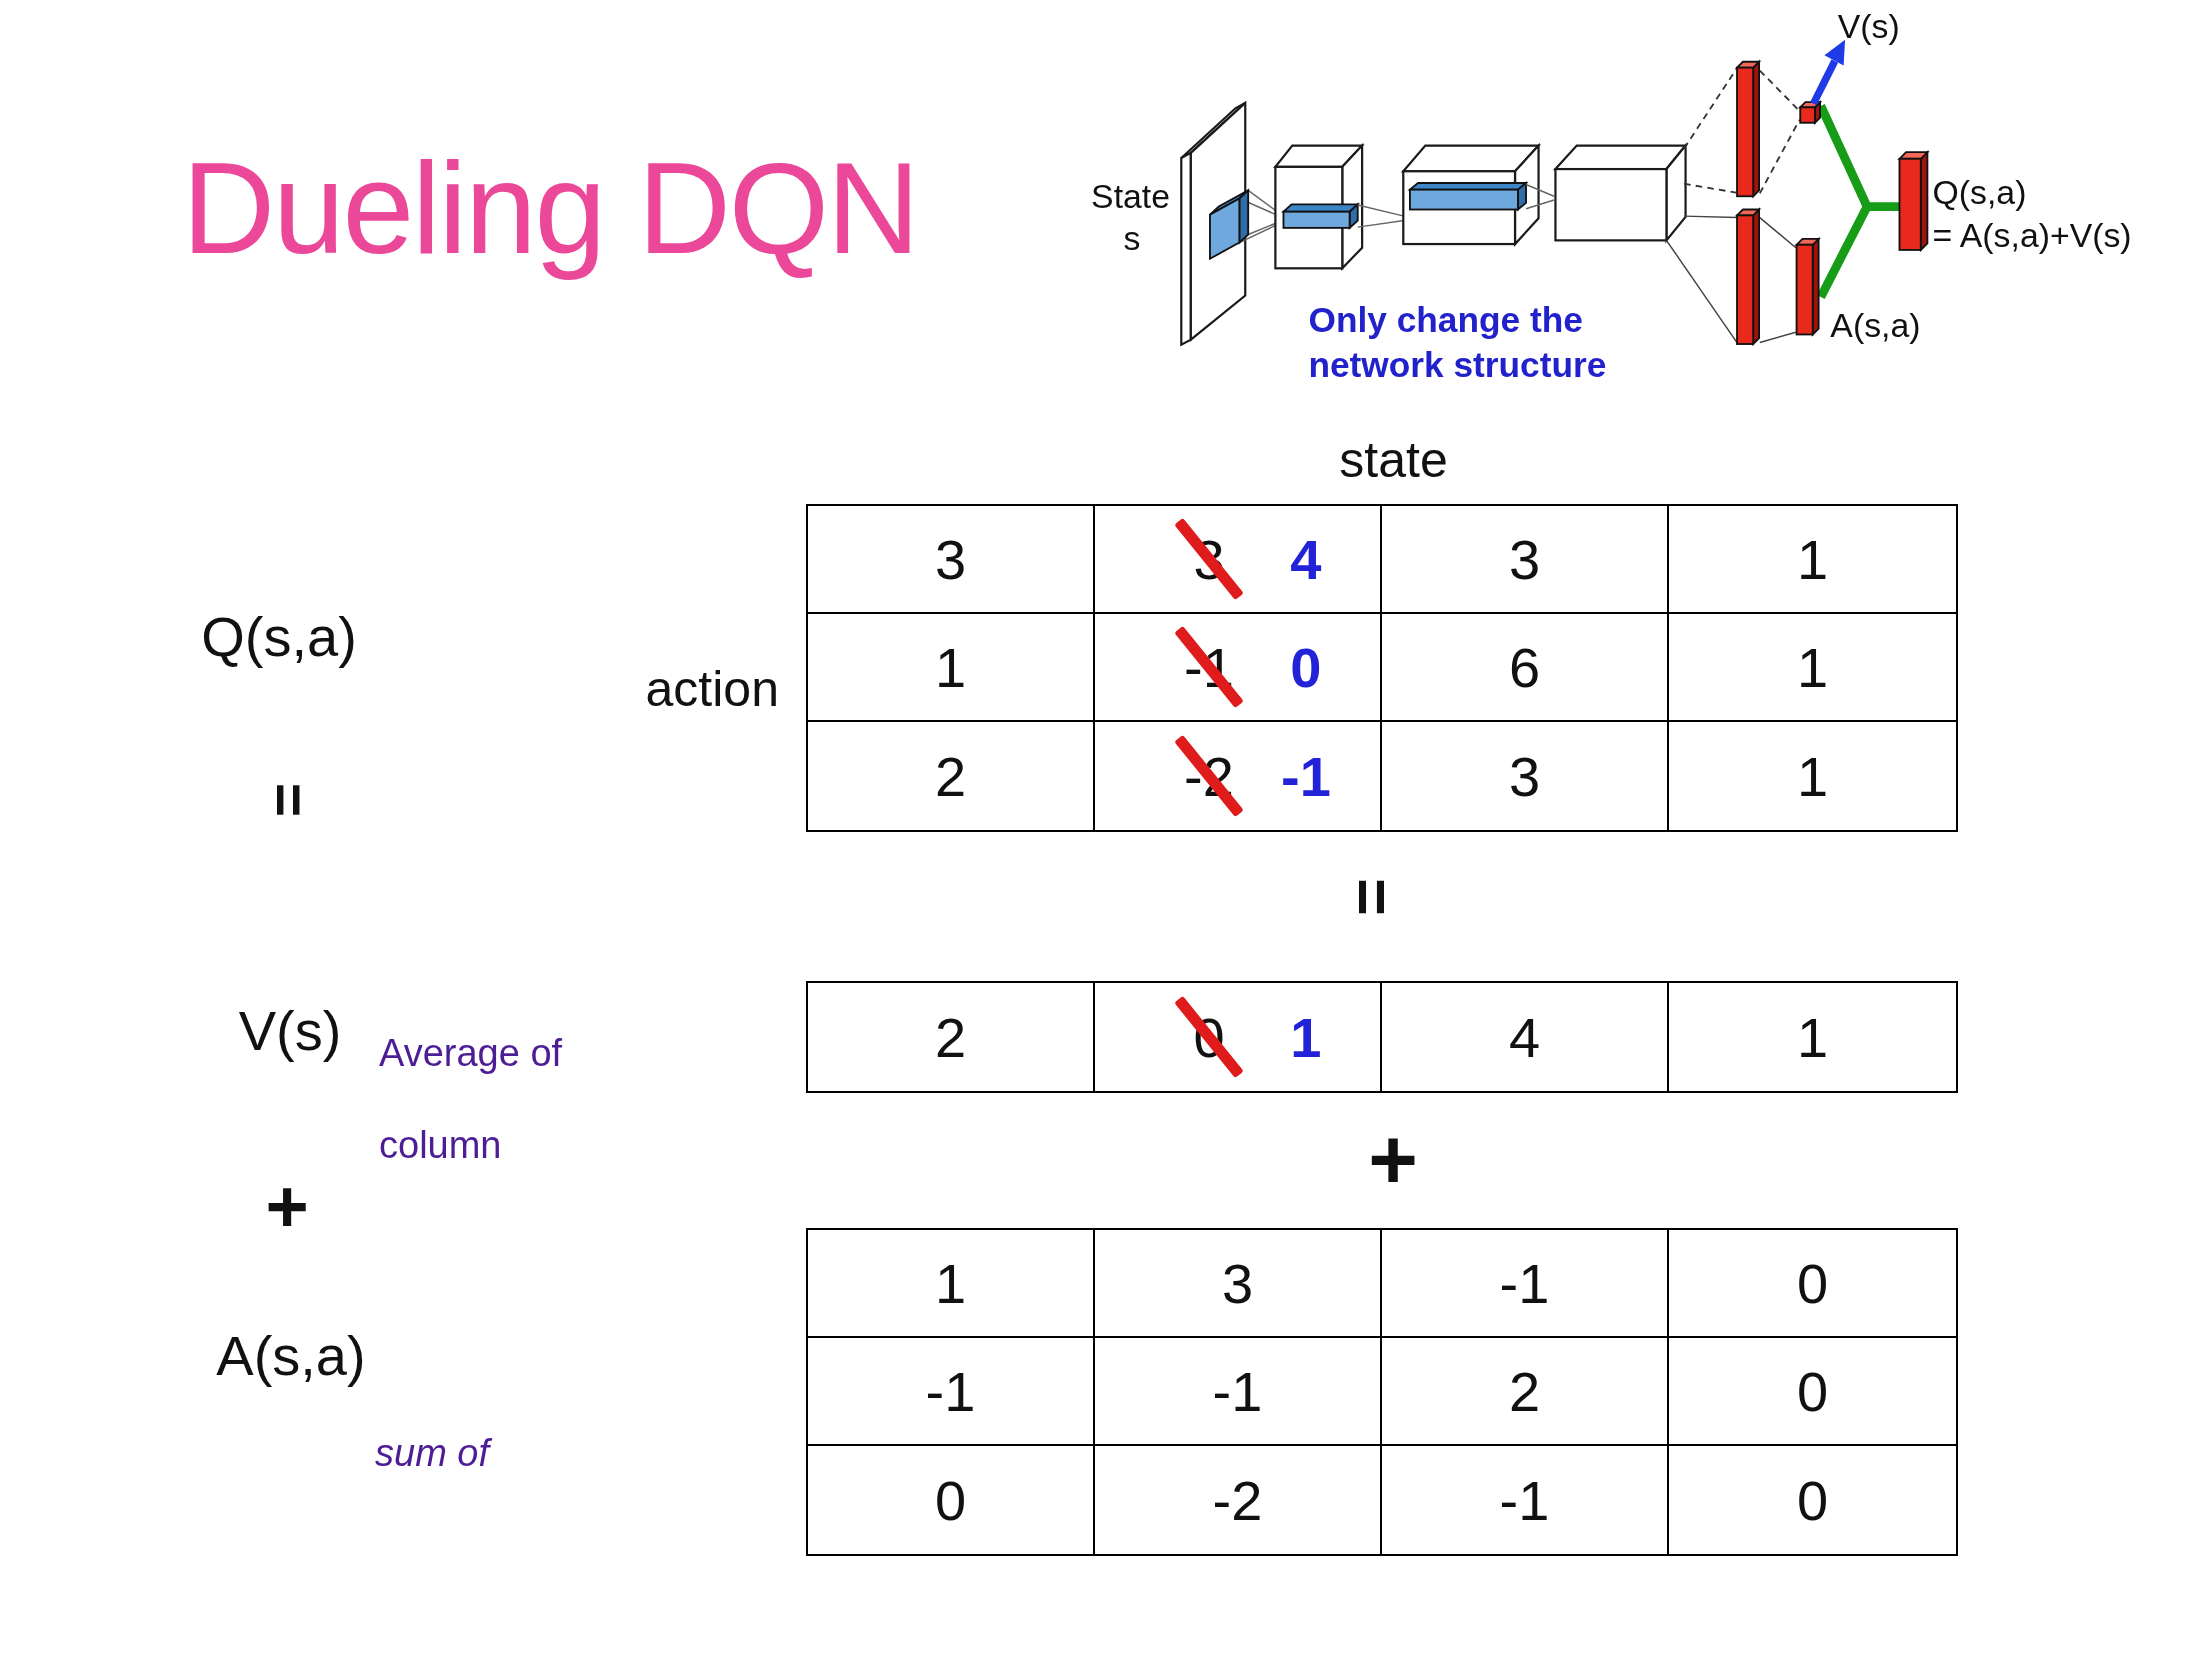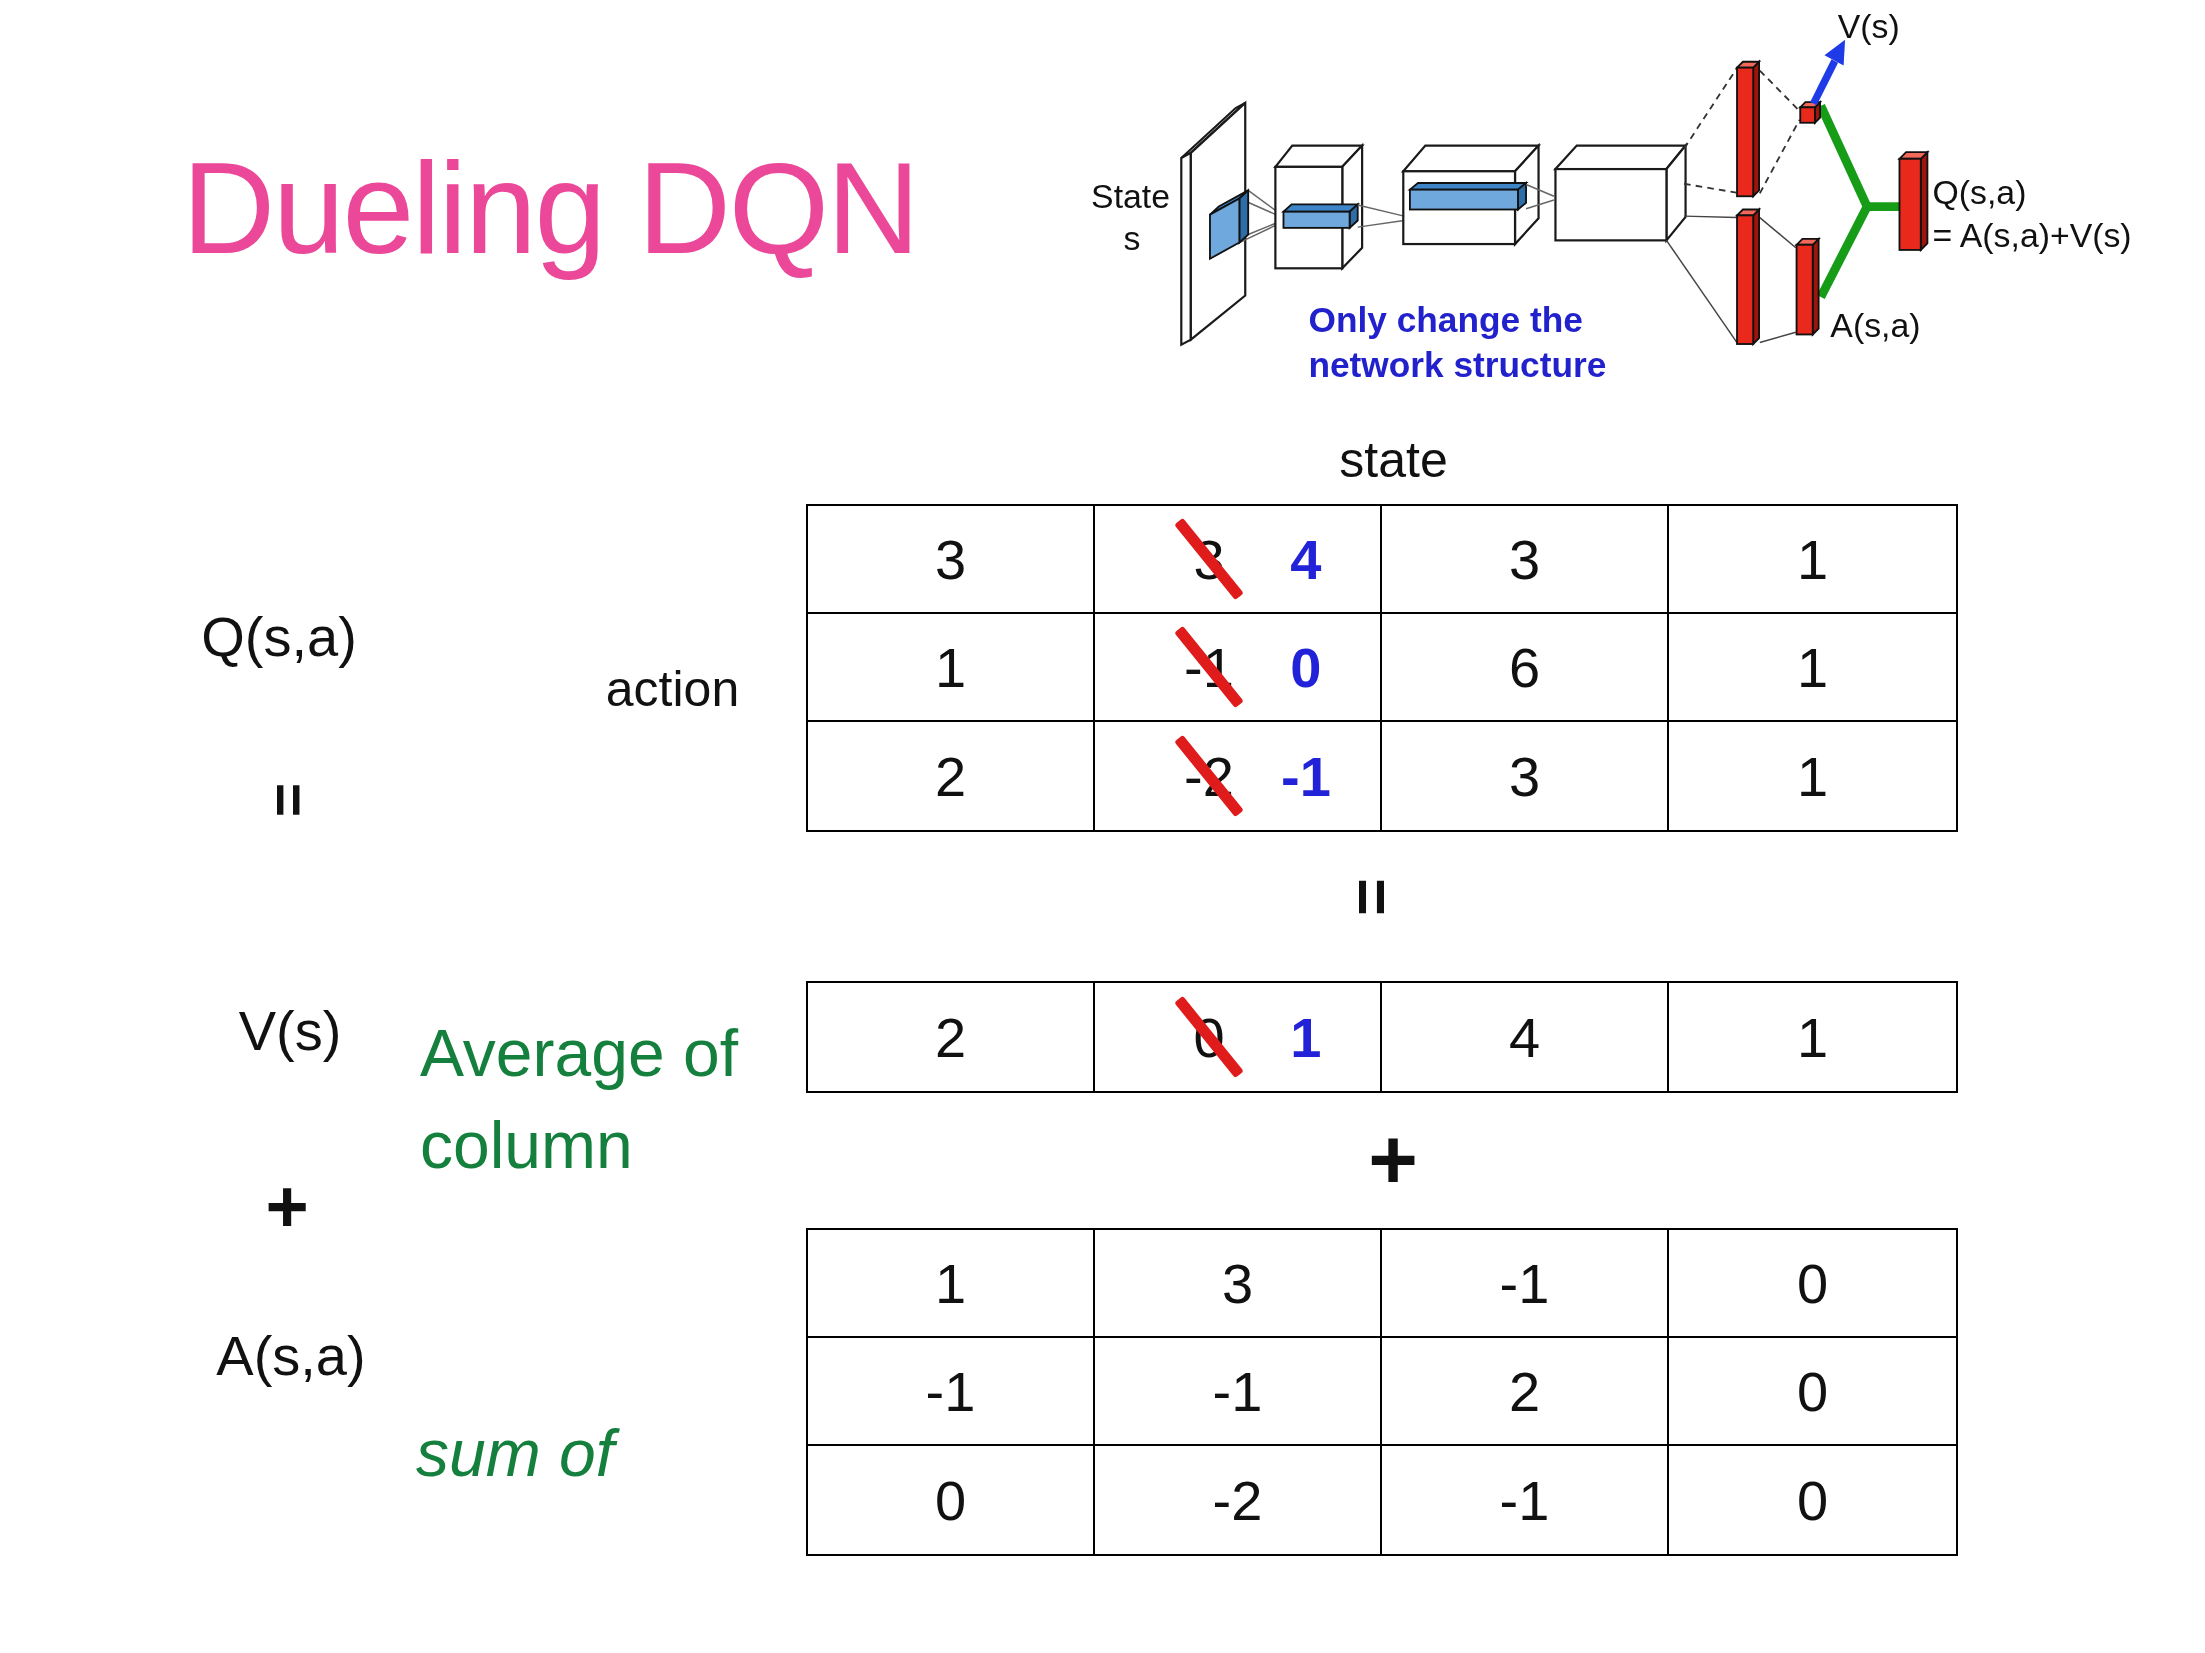--- a/index.html
+++ b/index.html
@@ -1,21 +1,21 @@
 <!DOCTYPE html>
 <html style="font-size:11.8px"><head>
 <meta charset="utf-8">
 <style>
   html,body{margin:0;padding:0;background:#fff;}
   .stage{position:relative;width:2205px;height:1654px;background:#ffffff;overflow:hidden;
          font-family:"Liberation Sans",sans-serif;color:#111;}
   .abs{position:absolute;}
   .title{left:182px;top:144px;font-size:129px;font-weight:300;letter-spacing:-2.2px;color:#ec4899;line-height:1;}
   .state-header{left:1250px;top:431px;width:287px;text-align:center;font-size:50px;}
-  .action-header{left:566px;top:660px;width:213px;text-align:center;font-size:50px;}
+  .action-header{left:566px;top:660px;width:213px;text-align:right;font-size:50px;}
   .grid-table{display:grid;grid-template-columns:repeat(4,287px);grid-auto-rows:108px;
               border:2.9px solid #000;background:#fff;}
   .c{display:flex;align-items:center;justify-content:center;font-size:56px;
      border-right:2.9px solid #000;border-bottom:2.9px solid #000;position:relative;}
   .c.lc{border-right:none;}
   .c.lr{border-bottom:none;}
   .crossed .old{position:absolute;left:40%;top:50%;transform:translate(-50%,-50%);}
   .crossed .slash{position:absolute;left:40%;top:50%;width:97px;height:11px;background:#E01B1B;
                   border-radius:2.9px;transform:translate(-50%,-50%) rotate(51deg);z-index:2;}
   .crossed .new{position:absolute;left:74%;top:50%;transform:translate(-50%,-50%);
@@ -25,21 +25,21 @@
   .eq-left{left:288px;top:800px;font-size:59px;}
   .eq-mid{left:1372px;top:897px;font-size:65px;}
   .eq-rot .inner{display:inline-block;transform:rotate(90deg);}
   .plus{font-weight:600;line-height:1;}
   .plus-left{left:287px;top:1207px;font-size:74px;}
   .plus-mid{left:1393px;top:1159px;font-size:85px;}
   .side-label{font-size:56px;text-align:center;}
   .lbl-q{left:132px;top:604px;width:294px;}
   .lbl-v{left:143px;top:998px;width:294px;}
   .lbl-a{left:144px;top:1323px;width:294px;}
-  .blue-note{color:#15803d;font-size:66px;line-height:92px;white-space:pre-line;margin-left:41px;}
+  .blue-note{color:#4c1d95;font-size:38px;line-height:92px;white-space:pre-line;}
   .note-avg{left:379px;top:1007px;}
   .note-sum{left:375px;top:1407px;font-style:italic;}
   svg text{font-family:"Liberation Sans",sans-serif;}
   .dg-black{font-size:46px;fill:#111;}
   .dg-note{font-size:48px;font-weight:600;fill:#2222CC;}
 </style>
 </head>
 <body>
 
 <div class="stage">

